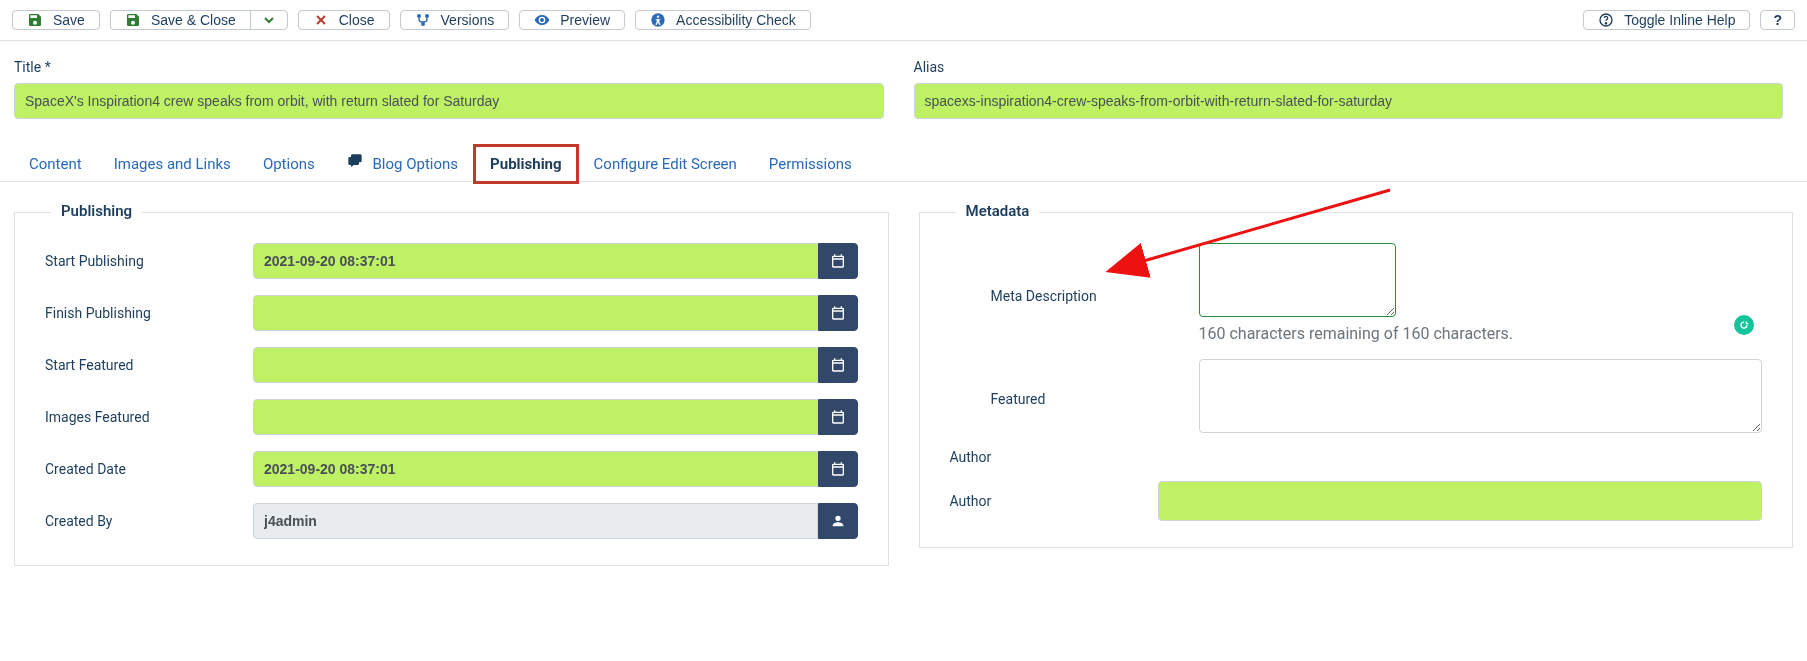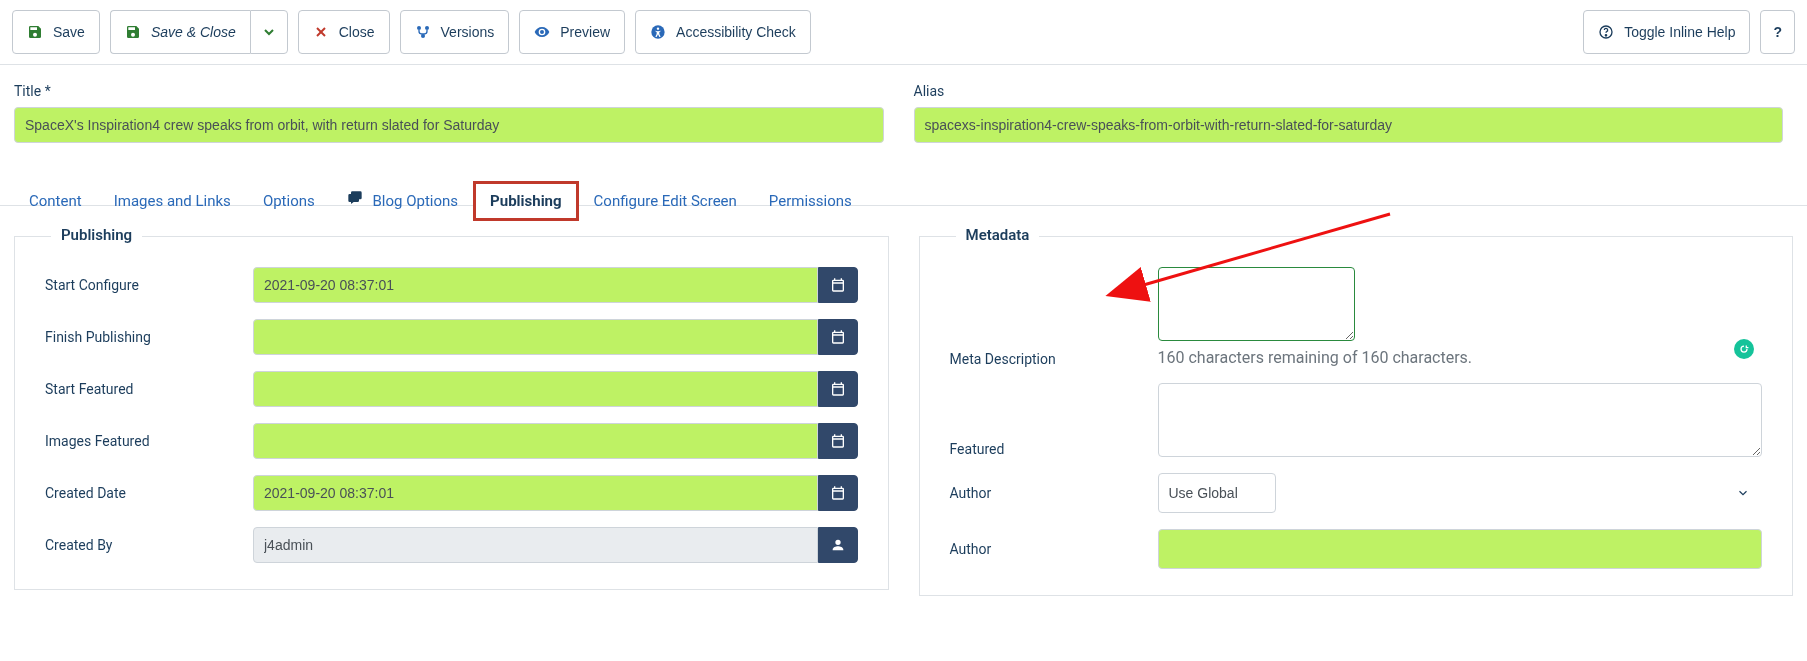--- a/index.html
+++ b/index.html
@@ -21,30 +21,29 @@
     display: inline-flex;
     align-items: center;
     gap: 10px;
     padding: 7px 14px;
     border: 1px solid #c3c9d0;
     background: #fff;
     border-radius: 4px;
     font-size: 14px;
     color: #1c3d5c;
     cursor: pointer;
-    height: 44px;
+    height: 20px;
   }
   .btn-group {
     display: inline-flex;
   }
   .btn-group .btn:first-child {
     border-top-right-radius: 0;
     border-bottom-right-radius: 0;
     border-right: 0;
-    font-style: italic;
   }
   .btn-group .btn-caret {
     border-top-left-radius: 0;
     border-bottom-left-radius: 0;
     padding: 7px 10px;
   }
   .icon { display:inline-flex; align-items:center; justify-content:center; }
   .icon svg { width:16px; height:16px; display:block; }
 
   .title-row {
@@ -77,21 +76,21 @@
     border-bottom: 1px solid #dee2e6;
     align-items: flex-end;
   }
   .tab {
     padding: 8px 14px;
     font-size: 15px;
     color: #2a69b8;
     cursor: pointer;
     border: 1px solid transparent;
     position: relative;
-    top: 14px;
+    top: 1px;
   }
   .tab.active {
     color: #1c3d5c;
     font-weight: 700;
     border: 1px solid #dee2e6;
     border-bottom: 1px solid #fff;
     background: #fff;
   }
   .tab.highlight-box {
     outline: 3px solid #c0392b;
@@ -136,20 +135,21 @@
     color: #1c3d5c;
     font-size: 14px;
   }
   .input-group {
     flex: 1;
     display: flex;
   }
   .input-group .text-input {
     border-top-right-radius: 0;
     border-bottom-right-radius: 0;
+    font-weight: bold;
   }
   .input-group .addon {
     width: 42px;
     background: #31486a;
     display: flex;
     align-items: center;
     justify-content: center;
     border: 1px solid #31486a;
     border-top-right-radius: 4px;
     border-bottom-right-radius: 4px;
@@ -193,21 +193,21 @@
     position: absolute;
     right: 12px; top: 50%; transform: translateY(-50%);
     width: 14px; height: 14px;
     pointer-events: none;
   }
   .hint {
     font-size: 16px;
     color: #6c757d;
     margin-top: 4px;
   }
-  .form-row.align-top { align-items: flex-end; }
+  .form-row.align-top { align-items: center; margin-left: 41px; }
   .form-row.align-top .form-label { padding-top: 6px; }
   .grammarly-badge {
     position: absolute;
     right: 8px; bottom: 8px;
     width: 20px; height: 20px;
     border-radius: 50%;
     background: #15c39a;
     display: flex; align-items:center; justify-content:center;
   }
   .meta-desc-wrap { position: relative; flex:1; }
@@ -346,21 +346,21 @@
       </marker>
     </defs>
     <line x1="1390" y1="8" x2="1140" y2="80" stroke="#e11" stroke-width="3" marker-end="url(#ah)"></line>
   </svg>
 
   <div class="panel-col">
     <fieldset>
       <legend>Publishing</legend>
 
       <div class="form-row">
-        <div class="form-label">Start Configure</div>
+        <div class="form-label">Start Publishing</div>
         <div class="input-group">
           <input class="text-input" value="2021-09-20 08:37:01" style="">
           <div class="addon">
             <span class="icon">
                 <svg viewBox="0 0 24 24" fill="#fff">
                   <path d="M19 4h-1V2h-2v2H8V2H6v2H5a2 2 0 0 0-2 2v14a2 2 0 0 0 2 2h14a2 2 0 0 0 2-2V6a2 2 0 0 0-2-2zm0 16H5V10h14v10zM5 8V6h14v2H5z"></path>
                 </svg>
               </span>
           </div>
         </div>
@@ -457,28 +457,20 @@
         </div>
       </div>
 
       <div class="form-row align-top">
         <div class="form-label">Featured</div>
         <textarea class="textarea" style=""></textarea>
       </div>
 
       <div class="form-row">
         <div class="form-label">Author</div>
-        <div class="select-wrap">
-          <select class="select">
-            <option>Use Global</option>
-          </select>
-          <svg viewBox="0 0 24 24" fill="none" stroke="#1c3d5c" stroke-width="2">
-              <polyline points="6 9 12 15 18 9"></polyline>
-            </svg>
-        </div>
       </div>
 
       <div class="form-row">
         <div class="form-label">Author</div>
         <input class="text-input" style="flex: 1 1 0%; height: 40px;" value="">
       </div>
 
     </fieldset>
   </div>
 

